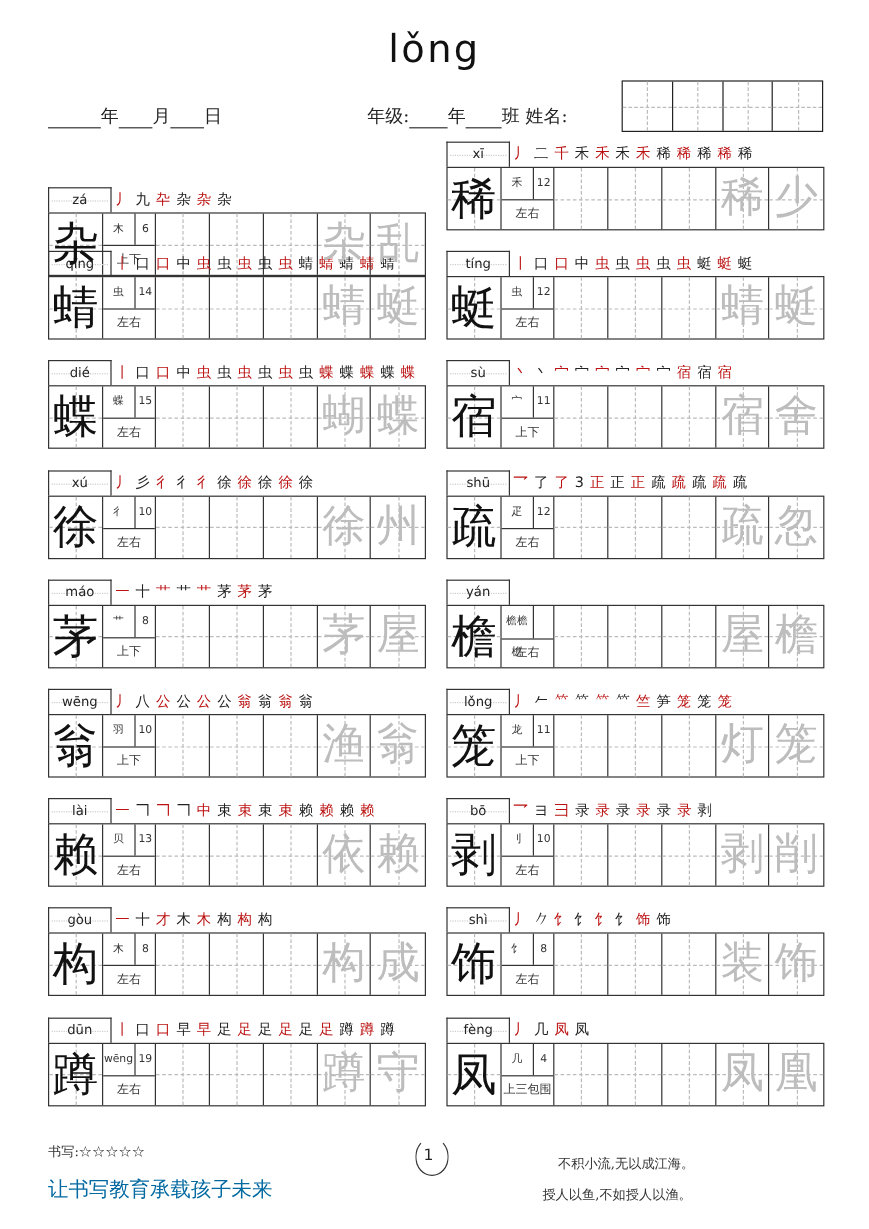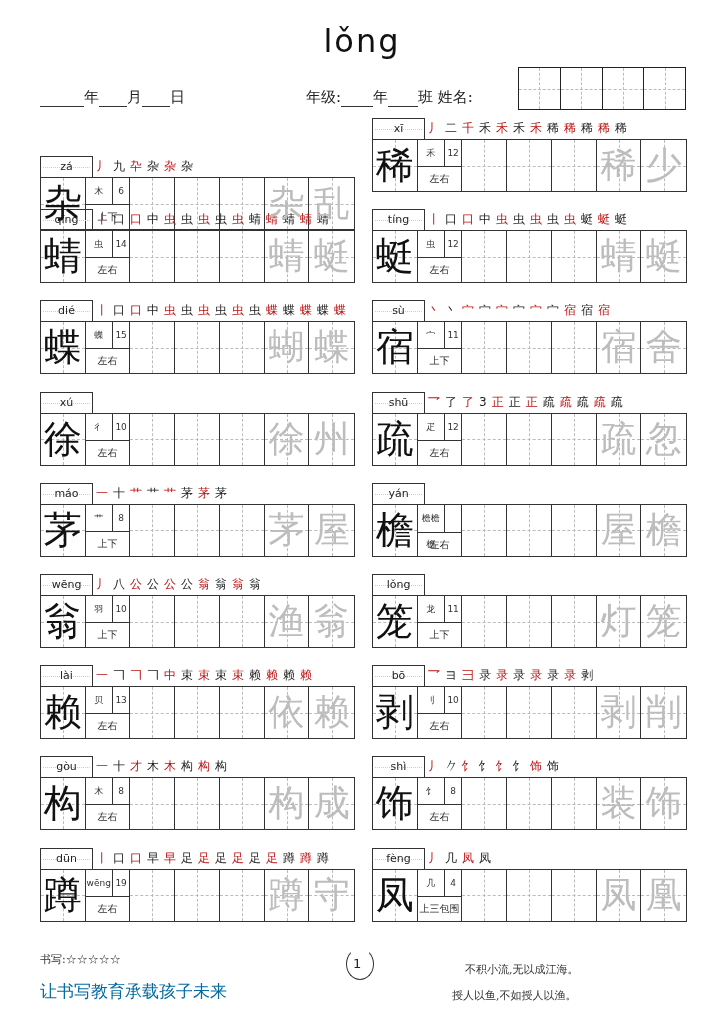--- a/index.html
+++ b/index.html
@@ -307,20 +307,21 @@
         </div>
         <div class="cell">
           <div class="dash-v"></div>
           <div class="dash-h"></div>
           <div class="trace">舍</div>
         </div>
       </div>
     </div>
     <div class="row" style="left: 40px; top: 391.6px;">
       <div class="pinyin-box"><div class="dots"></div><span style="position:relative">xú</span></div>
+      <div class="strokes"><span class="s">丿</span><span class="s">彡</span><span class="s">彳</span><span class="s">彳</span><span class="s">彳</span><span class="s">徐</span><span class="s">徐</span><span class="s">徐</span><span class="s">徐</span><span class="s">徐</span></div>
       <div class="grid">
         <div class="cell">
           <div class="dash-v"></div>
           <div class="dash-h"></div>
           <div class="main-char">徐</div>
         </div>
         <div class="cell info">
           <div class="info-top">
             <div class="radical">彳</div>
             <div class="count">10</div>
@@ -505,20 +506,21 @@
         </div>
         <div class="cell">
           <div class="dash-v"></div>
           <div class="dash-h"></div>
           <div class="trace">翁</div>
         </div>
       </div>
     </div>
     <div class="row" style="left: 372px; top: 574px;">
       <div class="pinyin-box"><div class="dots"></div><span style="position:relative">lǒng</span></div>
+      <div class="strokes"><span class="s">丿</span><span class="s">𠂉</span><span class="s">𥫗</span><span class="s">𥫗</span><span class="s">𥫗</span><span class="s">𥫗</span><span class="s">竺</span><span class="s">笋</span><span class="s">笼</span><span class="s">笼</span><span class="s">笼</span></div>
       <div class="grid">
         <div class="cell">
           <div class="dash-v"></div>
           <div class="dash-h"></div>
           <div class="main-char">笼</div>
         </div>
         <div class="cell info">
           <div class="info-top">
             <div class="radical">龙</div>
             <div class="count">11</div>

